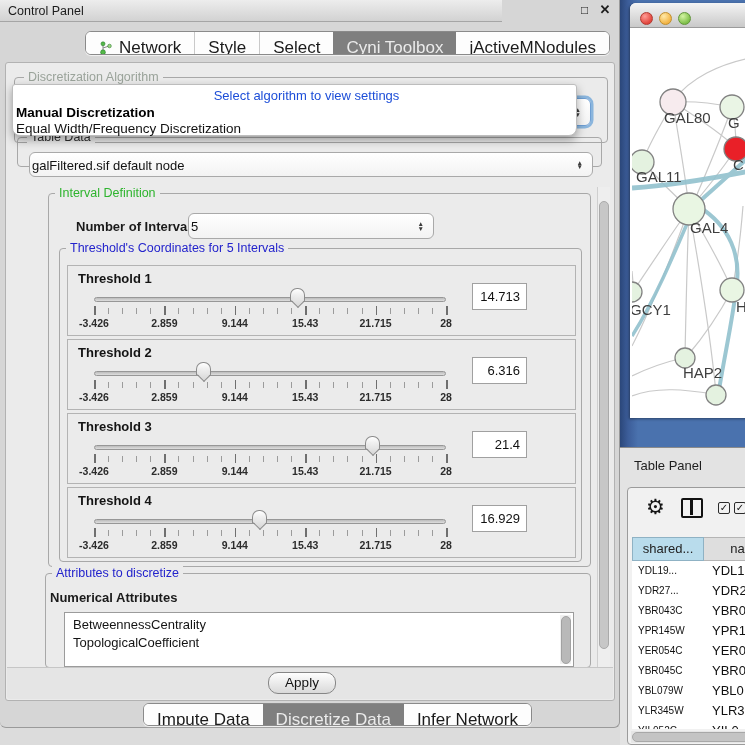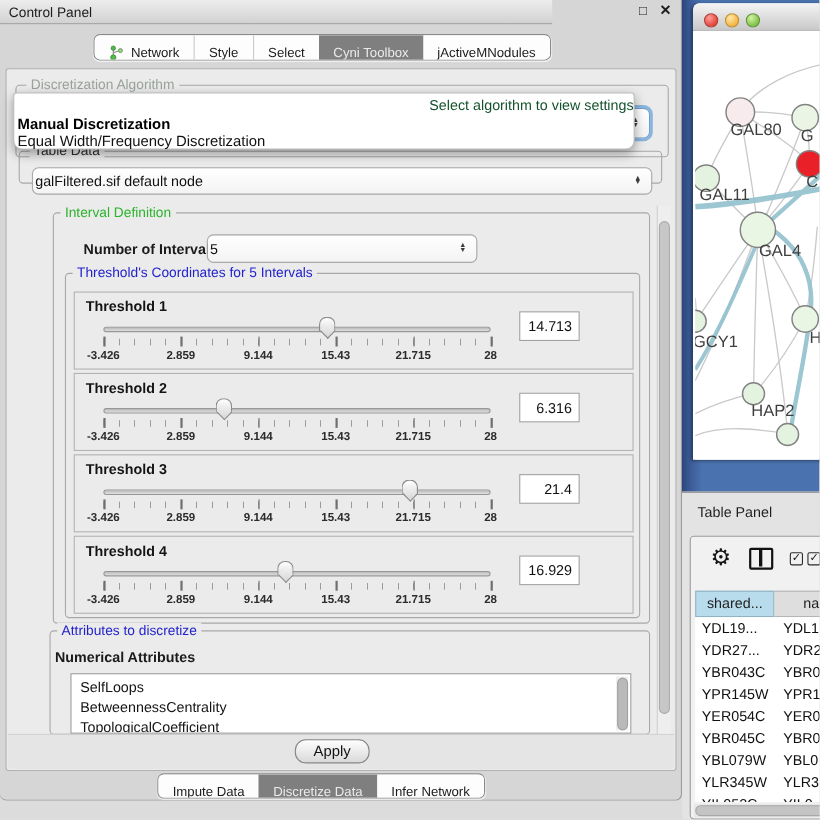--- a/index.html
+++ b/index.html
@@ -15,21 +15,21 @@
       background:linear-gradient(#ededed,#d2d2d2); border-bottom:1px solid #a5a5a5; }
   .titlebar .title { position:absolute; left:8px; top:4px; font-size:12.5px; color:#1c1c1c; }
   .win-float { position:absolute; left:578px; top:4px; width:13px; height:13px; font-size:12px;
       color:#1c1c1c; text-align:center; line-height:13px; }
   .win-close { position:absolute; left:598px; top:3px; width:14px; height:14px; font-size:13px;
       font-weight:bold; color:#1c1c1c; text-align:center; line-height:14px; }
 
   
   .tabgroup { position:absolute; display:flex; height:24px; border:1px solid #8a8a8a;
       border-radius:6px; overflow:hidden; background:#fff; box-shadow:0 1px 1px rgba(255,255,255,.7); }
-  .seg { display:flex; align-items:center; padding:16px 13px; font-size:12px; color:#1b1b1b;
+  .seg { display:flex; align-items:center; padding:16px 13px; font-size:17px; color:#1b1b1b;
       background:#fdfdfd; white-space:nowrap; }
   .seg.sep { border-left:1px solid #c9c9c9; }
   .seg.dark { background:#7f7f7f; color:#ebebeb; border-left:none; }
   .net-ic { width:14px; height:14px; margin-right:6px; }
 
   
   .content { position:absolute; left:5px; top:62px; width:610px; height:639px;
       background:#ebebeb; border:1px solid #b2b2b2; border-radius:3px; }
 
   .groupbox { position:absolute; border:1px solid #a8a8a8; border-radius:4px; }
@@ -40,22 +40,22 @@
   .combo .val { position:absolute; left:2px; top:50%; transform:translateY(-50%); white-space:nowrap; }
   .spinner { position:absolute; right:9px; top:50%; transform:translateY(-50%); display:flex;
       flex-direction:column; align-items:center; line-height:4.5px; font-size:6.5px; color:#3c3c3c; }
 
   .algo-combo { box-shadow:0 0 0 2.5px rgba(106,163,216,.75); border-color:#6e9fd4; }
 
   
   .popup { position:absolute; left:12px; top:84px; width:565px; height:52px; background:#ffffff;
       border:1px solid #bdbdbd; border-radius:3px 3px 8px 8px; z-index:50;
       box-shadow:0 4px 10px rgba(0,0,0,.35); }
-  .popup .prompt { position:absolute; left:0; top:3px; width:100%; text-align:right;
-      font-size:13px; color:#14532d;padding-left:24px; }
+  .popup .prompt { position:absolute; left:0; top:3px; width:100%; text-align:center;
+      font-size:13px; color:#1d4ed8;padding-left:24px; }
   .popup .opt1 { position:absolute; left:3px; top:20px; font-size:13.5px; font-weight:bold; color:#000; }
   .popup .opt2 { position:absolute; left:3px; top:36px; font-size:13.5px; color:#111; }
 
   
   .group-green { color:#2eb42e; }
   .group-blue  { color:#2323cc; }
   .group-gray  { color:#9aa39a; }
   .group-dark  { color:#2e2e2e; }
 
   .boldlbl { font-weight:bold; font-size:13px; color:#1a1a1a; position:absolute; white-space:nowrap; }
@@ -123,21 +123,21 @@
   .cb { position:absolute; top:14px; width:12px; height:12px; border:1.5px solid #2b2b2b;
       border-radius:2px; font-size:10px; line-height:10px; text-align:center; color:#111; }
   .tp-headrow { position:absolute; left:4px; top:49px; height:24px; display:flex; }
   .tp-h1 { width:72px; background:#b9dcec; border:1px solid #8fb2c4; font-size:13px; color:#222;
       text-align:center; line-height:22px; }
   .tp-h2 { width:68px; background:#dedede; border:1px solid #b5b5b5; border-left:none; font-size:13px;
       color:#222; text-align:center; line-height:22px; }
   .tp-rows { position:absolute; left:4px; top:73px; width:136px; height:168px; background:#fff;
       overflow:hidden; }
   .tp-row { display:flex; height:20px; }
-  .tp-c1 { width:72px; font-size:13px; color:#101010; padding-left:6px; line-height:20px; white-space:nowrap; }
+  .tp-c1 { width:72px; font-size:10px; color:#101010; padding-left:6px; line-height:20px; white-space:nowrap; }
   .tp-c2 { width:64px; font-size:13px; color:#101010; padding-left:8px; line-height:20px; white-space:nowrap; }
   .hscroll { position:absolute; left:3px; top:243px; width:133px; height:12px; background:#e6e6e6; }
   .hthumb { position:absolute; left:1px; top:1px; width:130px; height:10px; background:#c4c4c4;
       border:1px solid #a8a8a8; border-radius:5px; }
 </style>
 </head>
 <body>
 
 <div id="root">
 
@@ -281,21 +281,20 @@
               </div>
             </div>
         </div>
       </div>
 
       <div class="groupbox" style="left:39px; top:510px; width:546px; height:95px;">
         <span class="grouptitle group-blue" style="left:6px;">Attributes to discretize</span>
         <span class="boldlbl" style="left:4px; top:16px;">Numerical Attributes</span>
         <div class="attr-list" style="left:18px; top:38px; width:510px; height:55px;">
           <div id="attrlist" style="padding-top:3px;">
-              <div class="attr-item">SelfLoops</div>
               <div class="attr-item">BetweennessCentrality</div>
               <div class="attr-item">TopologicalCoefficient</div>
             </div>
           <div class="list-scroll">
             <div class="list-thumb"></div>
           </div>
         </div>
       </div>
 
       <div class="vscroll" style="left:591px; top:124px; height:482px;">

